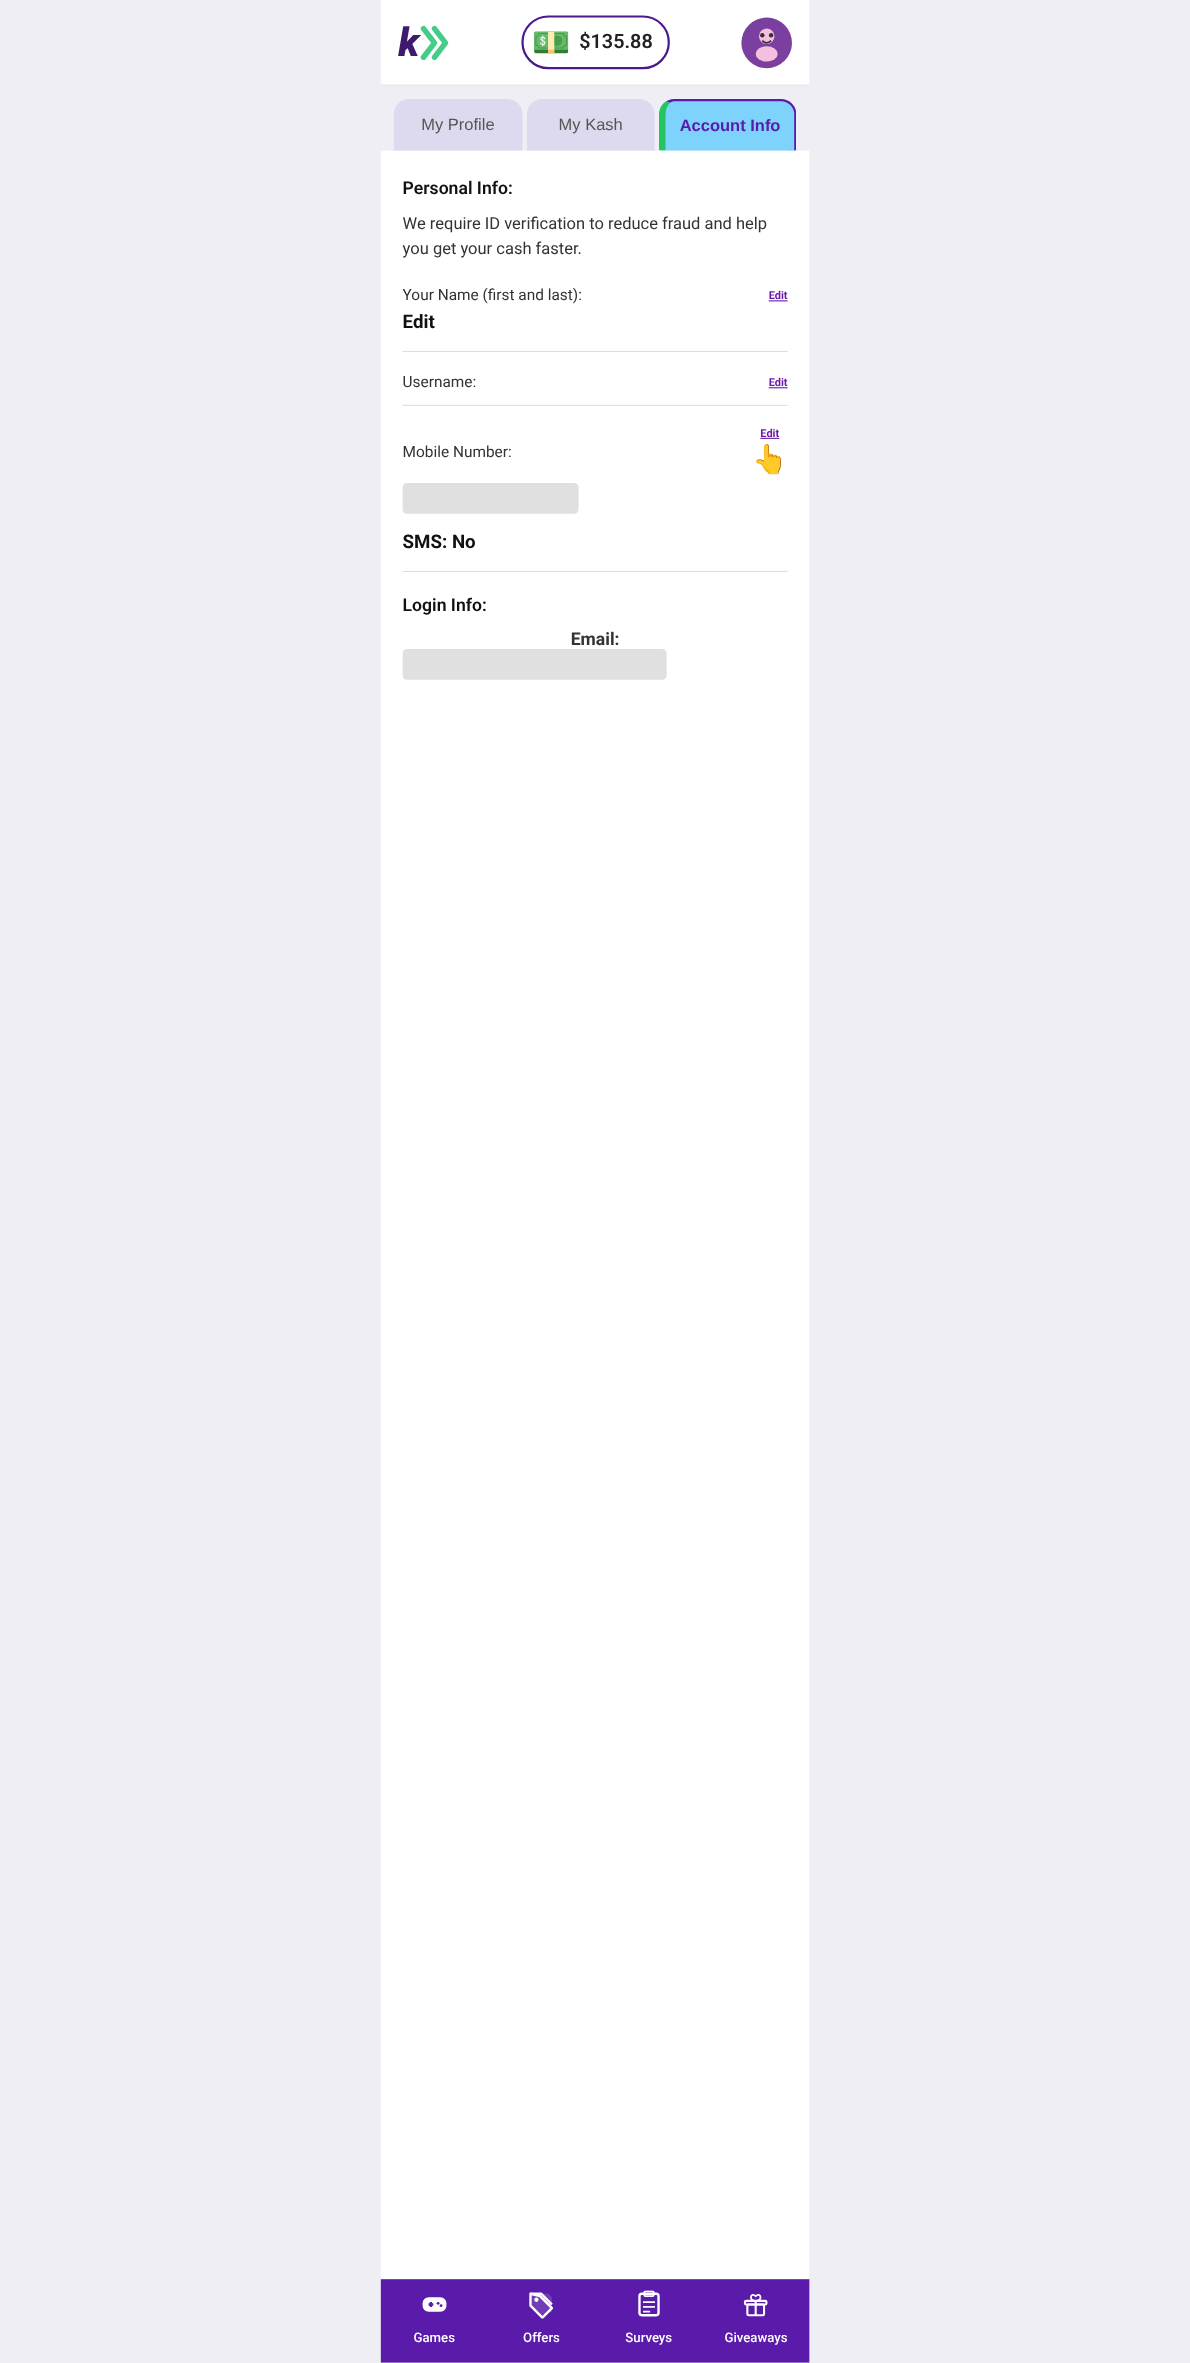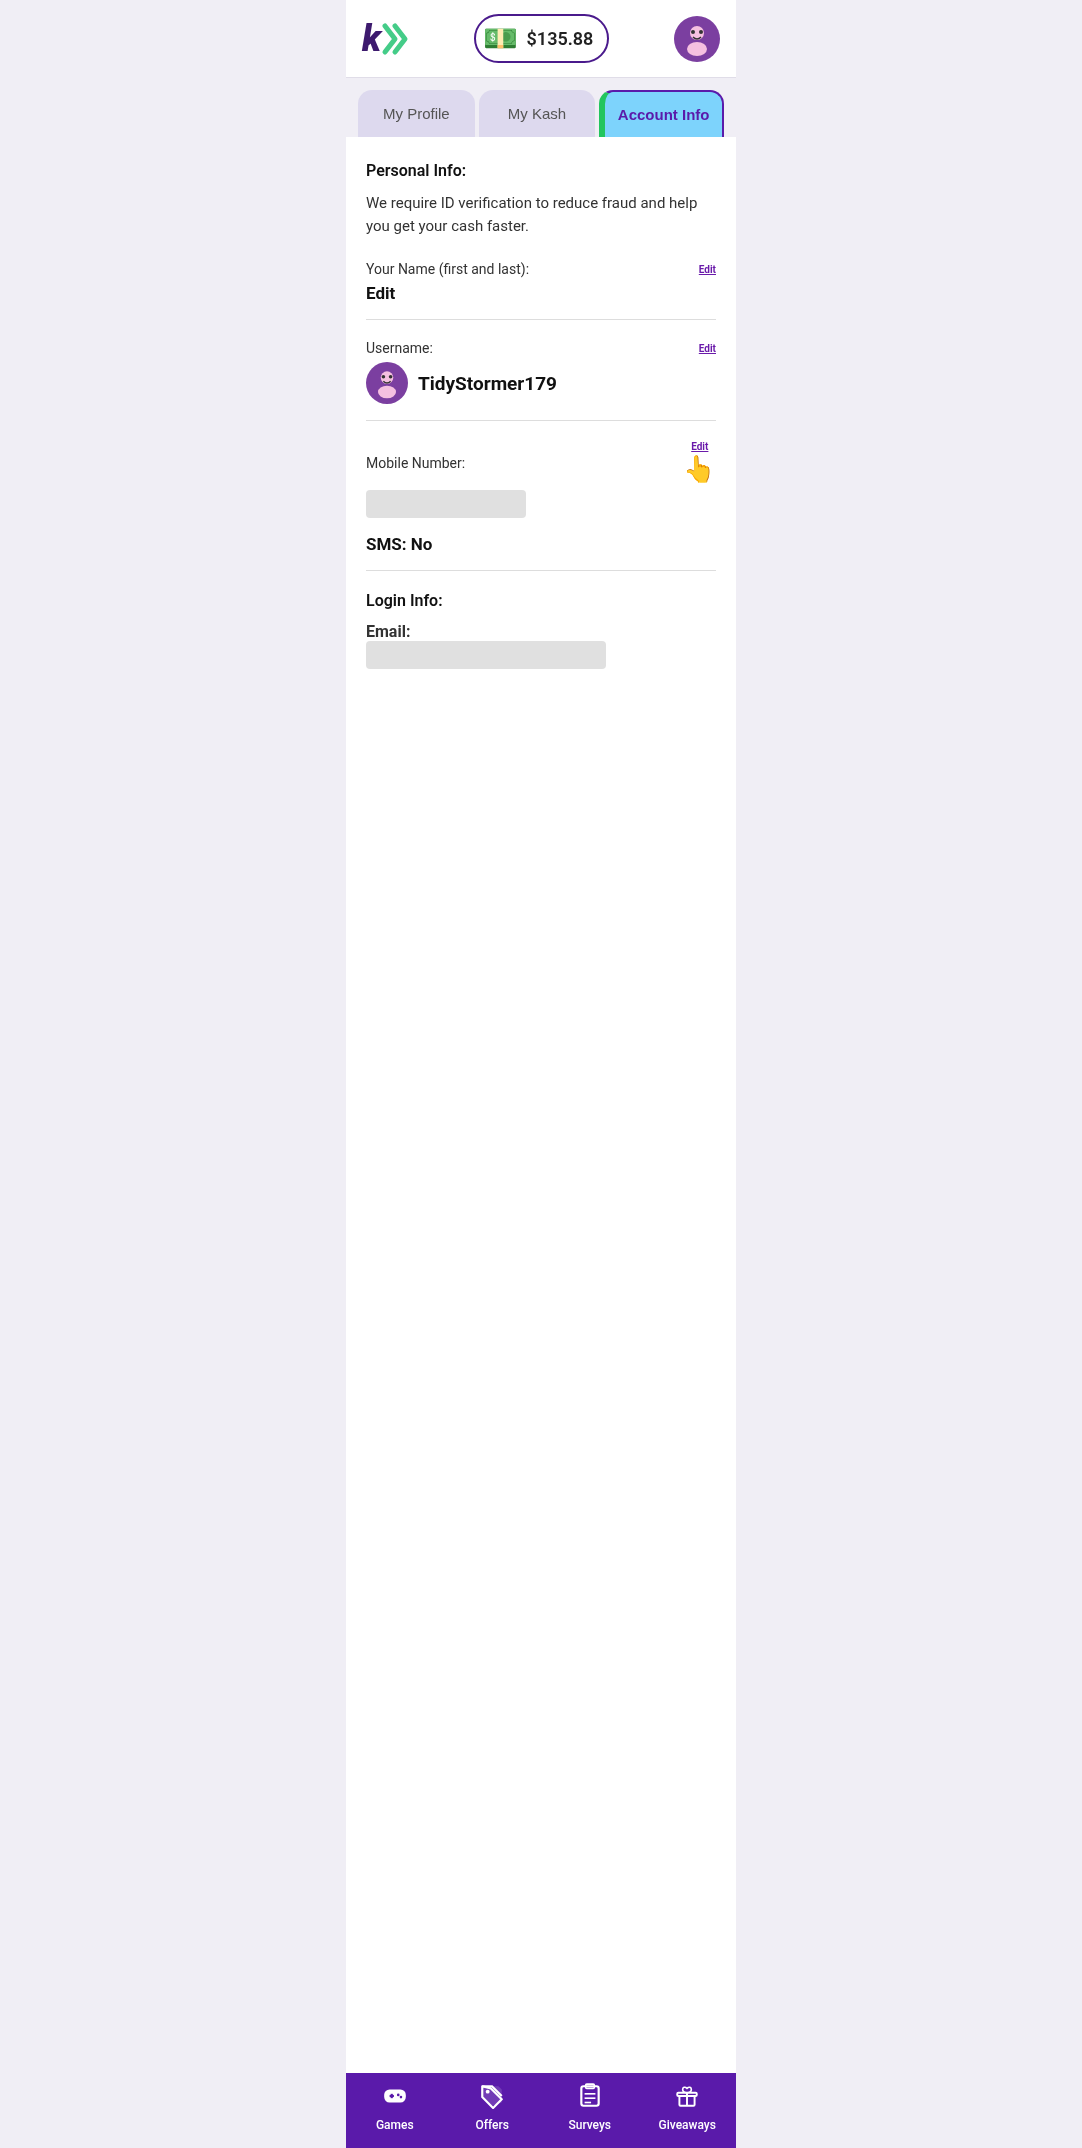--- a/index.html
+++ b/index.html
@@ -277,52 +277,39 @@
       <span class="edit-link">Edit</span>
     </div>
     <div class="field-value">Edit</div>
 
     <hr class="divider">
 
     <div class="field-row">
       <span class="field-label">Username:</span>
       <span class="edit-link">Edit</span>
     </div>
-    <div class="field-value with-avatar">
-      <div class="small-avatar">
-        <svg viewBox="0 0 40 40" width="36" height="36">
-          <circle cx="20" cy="20" r="20" fill="#7b3fa0"></circle>
-          <circle cx="20" cy="14" r="7" fill="#f5c0e0"></circle>
-          <ellipse cx="20" cy="30" rx="10" ry="7" fill="#f5c0e0"></ellipse>
-          <circle cx="16" cy="13" r="2" fill="#333"></circle>
-          <circle cx="24" cy="13" r="2" fill="#333"></circle>
-          <path d="M16 18 Q20 22 24 18" stroke="#333" stroke-width="1.5" fill="none"></path>
-        </svg>
-      </div>
-      <span>TidyStormer179</span>
-    </div>
 
     <hr class="divider">
 
     <div class="field-row">
       <span class="field-label">Mobile Number:</span>
       <div class="edit-with-cursor">
         <span class="edit-link">Edit</span>
         <span style="font-size:26px;">👆</span>
       </div>
     </div>
     <div class="blurred-field"></div>
     <div class="sms-value">SMS: No</div>
 
     <hr class="divider">
   </div>
 
   <div>
     <h2 class="section-title">Login Info:</h2>
-    <div class="field-label" style="font-weight:700; font-size:16px; ">Email:</div>
+    <div class="field-label" style="font-weight:700; font-size:16px; text-align:center;">Email:</div>
     <div class="blurred-field wide"></div>
   </div>
 
 </div>
 
 <nav class="bottom-nav">
 
   <div class="nav-item">
     <span class="nav-icon">
       <svg viewBox="0 0 24 24">

